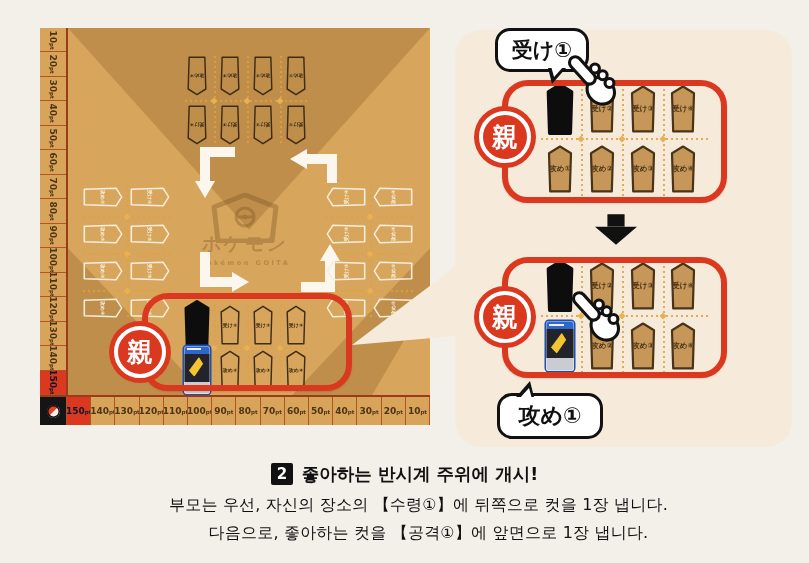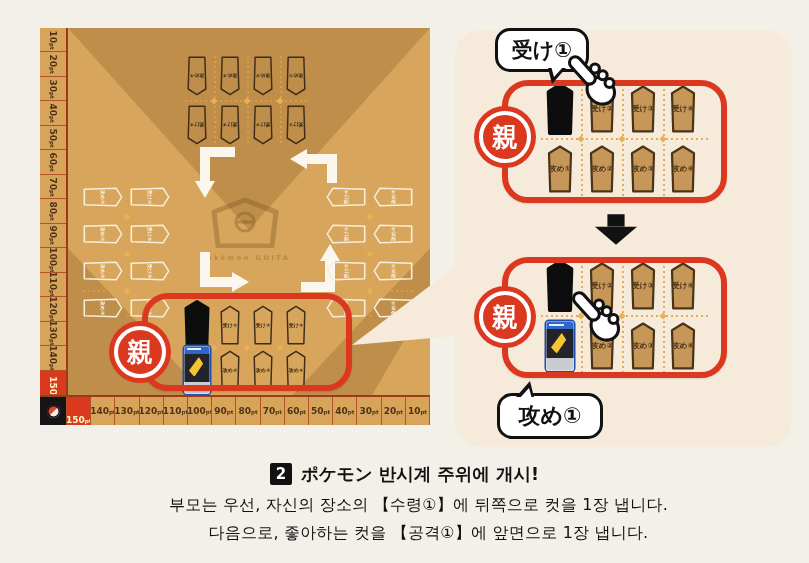--- a/index.html
+++ b/index.html
@@ -8,21 +8,21 @@
 
   
   #board{position:absolute;left:40px;top:28px;width:390px;height:397px;z-index:1;}
   #vtrack{position:absolute;left:0;top:0;width:28px;height:367px;display:flex;flex-direction:column;
           background:#D7A45A;border-right:2px solid #9C3B1C;box-sizing:border-box;}
   #htrack{position:absolute;left:0;top:367px;width:390px;height:30px;display:flex;
           background:#D7A45A;border-top:2px solid #9C3B1C;box-sizing:border-box;}
   .tcell{flex:1;position:relative;display:flex;align-items:center;justify-content:center;color:#4E3316;overflow:hidden;}
   #vtrack .tcell{border-bottom:1px solid #B05428;}
   #htrack .tcell{border-right:1px solid #B05428;}
-  .tcell.red{background:#DB3820;color:#fef9c3;align-items:flex-end;}
+  .tcell.red{background:#DB3820;color:#0f172a;}
   .rot{transform:rotate(90deg);white-space:nowrap;display:flex;align-items:baseline;}
   .hl{display:flex;align-items:baseline;white-space:nowrap;}
   .num{font-size:9px;font-weight:bold;}
   .unit{font-size:5.5px;font-weight:bold;}
   .tcorner{flex:0 0 26px;width:26px;background:#151515;display:flex;align-items:center;justify-content:center;border-right:1px solid #B05428;}
   .pokeball{width:13px;height:13px;border-radius:50%;background:linear-gradient(135deg,#E04129 47%,#F6F2EA 53%);
             box-shadow:inset 0 0 0 1.5px #111;}
 
   #field{position:absolute;left:28px;top:0;width:362px;height:367px;background:#D8A55C;overflow:hidden;}
   .shade{position:absolute;inset:0;background:#BE8E4A;}
@@ -198,20 +198,21 @@
     <div class="shade" id="shadeBR"></div>
     <div class="shade" id="shadeBRlight"></div>
 
     <div id="logo">
       <svg width="74" height="50" viewBox="0 0 74 50">
         <path d="M37 2 L68 14 L64 48 L10 48 L6 14 Z" fill="none" stroke="#6F4E1D" stroke-width="5" stroke-linejoin="round"></path>
         <circle cx="37" cy="24" r="9" fill="none" stroke="#6F4E1D" stroke-width="3"></circle>
         <path d="M28 24 H46" stroke="#6F4E1D" stroke-width="3"></path>
         <circle cx="37" cy="24" r="2.5" fill="#6F4E1D"></circle>
       </svg>
+      <div class="logo-l1">ポケモン</div>
       <div class="logo-sub">Pokémon GOITA</div>
     </div>
 
     <svg class="arrows" width="362" height="367">
       <g stroke="#FBF7EF" stroke-width="10" fill="none">
         <polyline points="167,124 137,124 137,155"></polyline>
         <polyline points="264,155 264,131 239,131"></polyline>
         <polyline points="137,224 137,254 164,254"></polyline>
         <polyline points="233,259 262,259 262,233"></polyline>
       </g>
@@ -686,17 +687,17 @@
     <div class="diamond" style="left: 126px; top: 286px;"></div>
     <div class="dotv" style="left: 167px; top: 231px; height: 112px;"></div>
     <div class="diamond" style="left: 167px; top: 286px;"></div>
     <div class="dotv" style="left: 208px; top: 231px; height: 112px;"></div>
     <div class="diamond" style="left: 208px; top: 286px;"></div>
   </div>
 
 <div id="caption">
   <div class="cap-head">
     <span class="badge">2</span>
-    <span>ポケモン 반시계 주위에 개시!</span>
+    <span>좋아하는 반시계 주위에 개시!</span>
   </div>
   <div class="cap-line">부모는 우선, 자신의 장소의 【수령①】에 뒤쪽으로 컷을 1장 냅니다.</div>
   <div class="cap-line">다음으로, 좋아하는 컷을 【공격①】에 앞면으로 1장 냅니다.</div>
 </div>
 
 </body></html>

